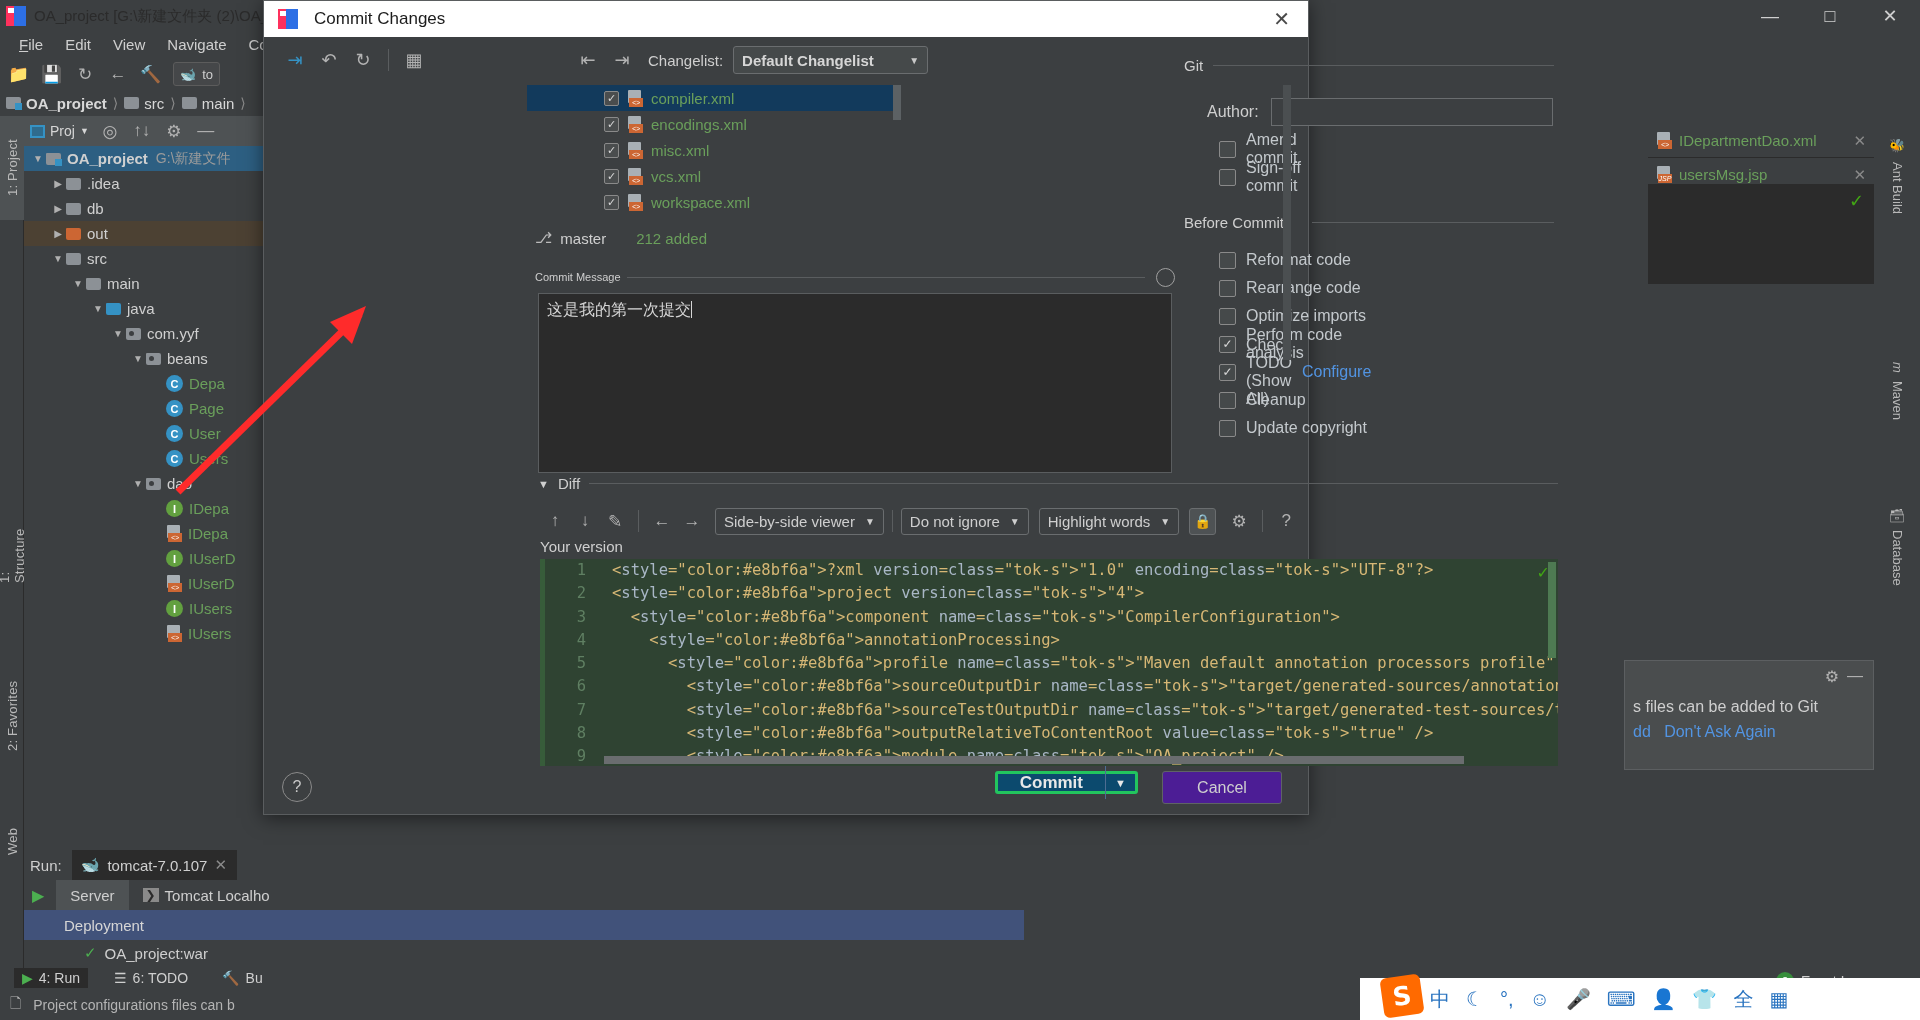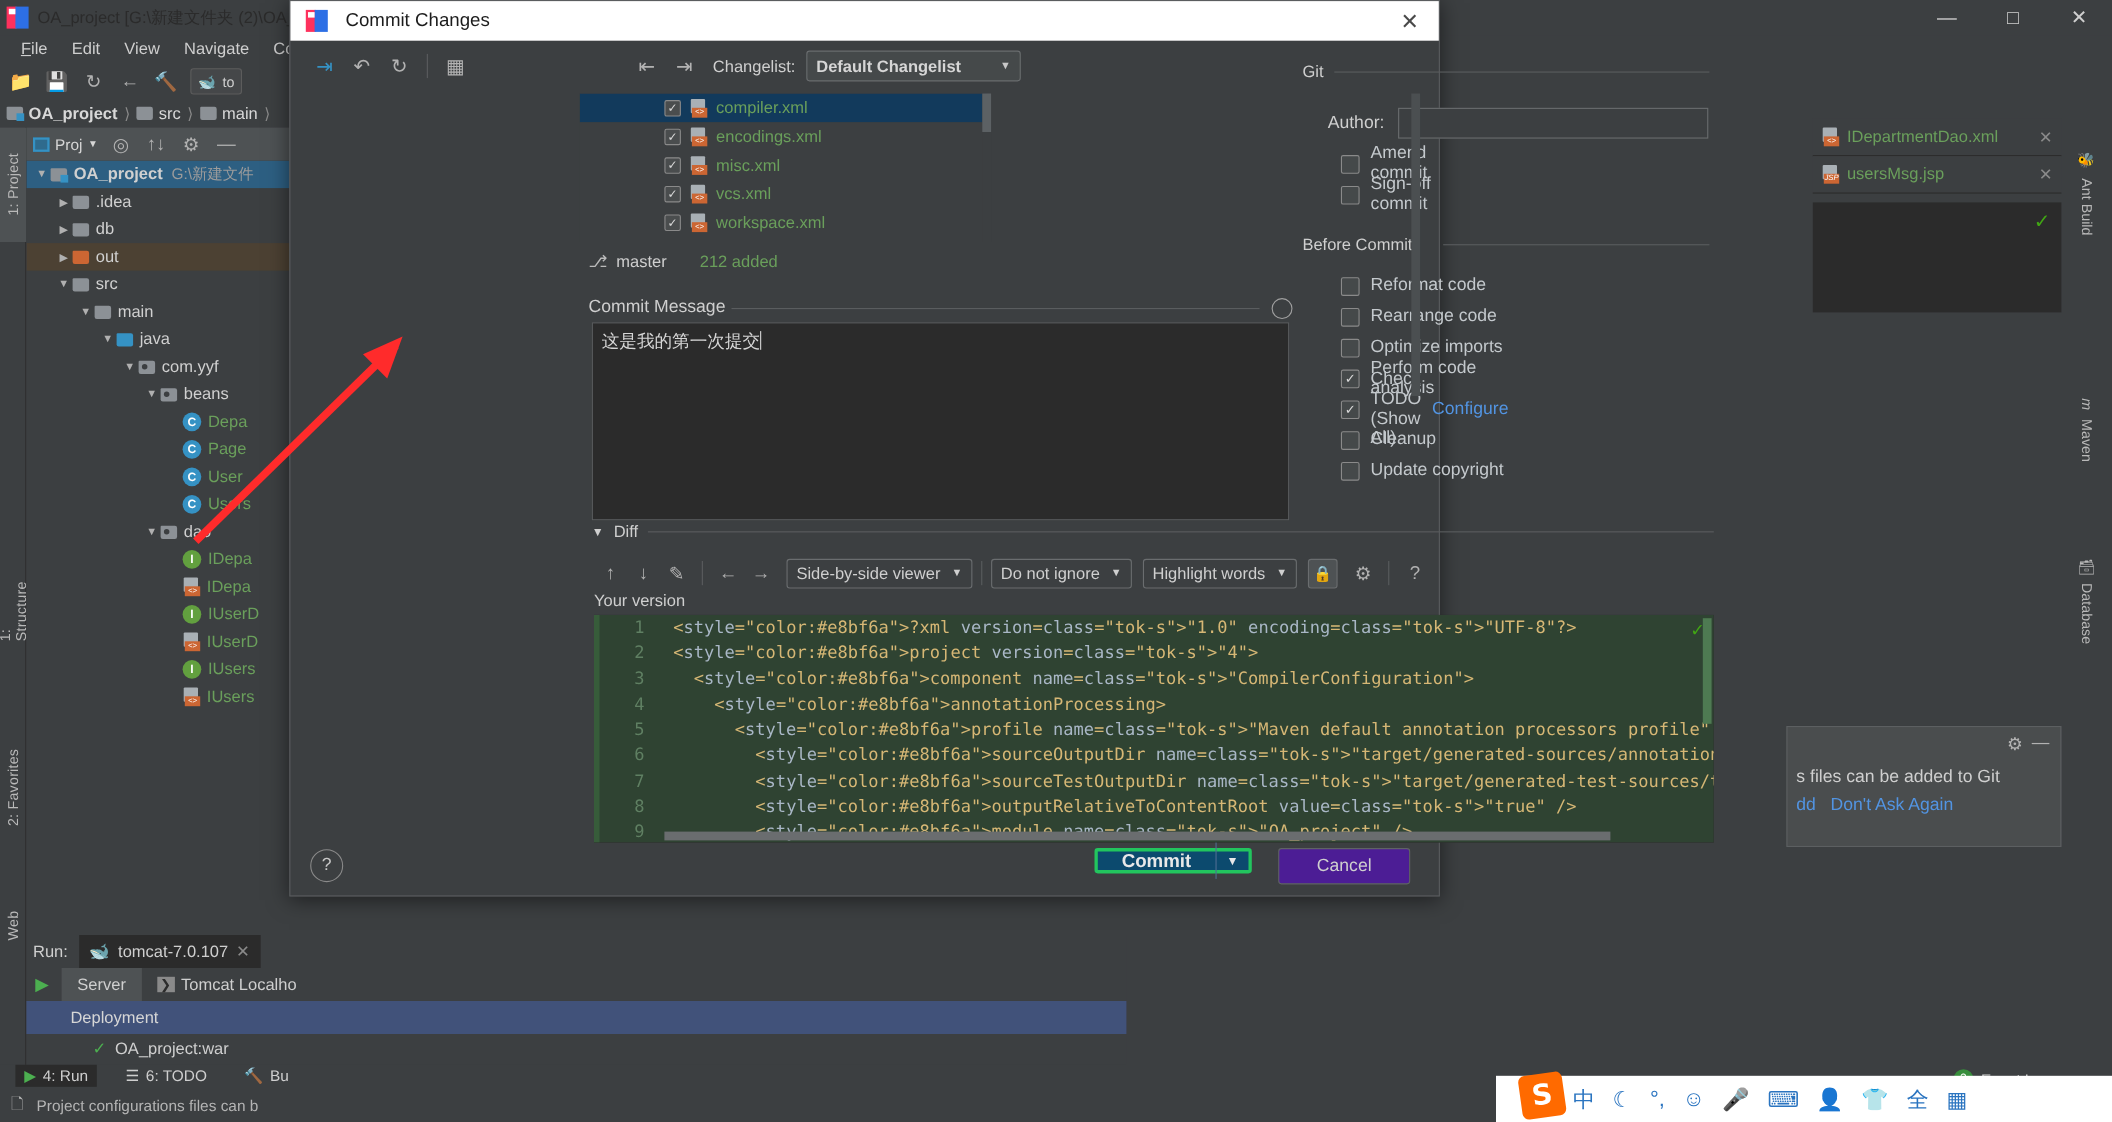--- a/index.html
+++ b/index.html
@@ -75,21 +75,21 @@
   .tpath { color:#9b9b9b; margin-left:8px; font-size:14px; }
   .cls-ic { width:17px; height:17px; border-radius:50%; background:#3592c4; color:#fff; font-size:11px;
      display:flex; align-items:center; justify-content:center; flex:none; font-weight:bold; }
   .cls-ic.i { background:#62a03f; }
   .xml-ic { width:16px; height:17px; position:relative; flex:none; }
   .xml-ic .pg { position:absolute; inset:0 2px 4px 1px; background:#a9b0b5; border-radius:1px; }
   .xml-ic .tag{ position:absolute; left:2px; bottom:0; width:14px; height:9px; background:#cc6633;
      color:#fff; font-size:7px; display:flex; align-items:center; justify-content:center; }
 
   
-  .etabs { position:absolute; right:46px; top:108px; width:226px;text-align:right; }
+  .etabs { position:absolute; right:46px; top:124px; width:226px;text-align:right; }
   .etab { height:34px; display:flex; align-items:center; gap:7px; padding:0 8px;
      border-bottom:1px solid #2b2b2b; background:#3c3f41; font-size:15px; color:#6a9f5b; }
   .etab .x { margin-left:auto; color:#8a8a8a; font-size:15px; }
   .editor-area { position:absolute; right:46px; top:184px; width:226px; height:100px; background:#2b2b2b; }
   .chk-mark { position:absolute; right:10px; top:6px; color:#41a614; font-size:18px; }
 
   
   .right-strip { position:absolute; right:0; top:116px; width:46px; bottom:52px; }
   .rvtab { position:absolute; right:0; width:46px; writing-mode:vertical-rl;
      font-size:13px; color:#b9b9b9; display:flex; align-items:center; justify-content:center; gap:8px; }
@@ -156,21 +156,21 @@
   .fname { color:#6a9f5b; }
   .flist-scroll { position:absolute; left:629px; top:84px; width:8px; height:135px; background:#3c3f41; }
   .flist-thumb { position:absolute; left:0; top:0; width:8px; height:35px; background:#5c6164; }
 
   .branch-row { position:absolute; left:271px; top:228px; display:flex; align-items:center; gap:8px;
      font-size:15px; }
   .branch-row .b { color:#cfcfcf; }
   .branch-row .add { color:#6a9f5b; margin-left:22px; }
 
   .cm-head { position:absolute; left:271px; top:270px; width:640px; display:flex; align-items:center;
-     gap:6px; font-size:16px; color:#cfcfcf; }
+     gap:6px; font-size:11px; color:#cfcfcf; }
   .cm-head .line { flex:1; height:1px; background:#5a5d5f; }
   .cm-clock { position:absolute; right:0; top:-9px; width:19px; height:19px; border:1.6px solid #a0a0a0;
      border-radius:50%; }
   .cm-box { position:absolute; left:274px; top:292px; width:634px; height:180px; background:#2b2b2b;
      border:1px solid #5a5d5f; padding:6px 8px; font-size:16px; color:#d6d6d6; }
   .caret { display:inline-block; width:1px; height:17px; background:#d6d6d6; vertical-align:-3px; }
 
   .git-head { position:absolute; left:920px; top:56px; width:370px; display:flex; align-items:center;
      gap:10px; font-size:15px; color:#cfcfcf; }
   .git-head .line { flex:1; height:1px; background:#5a5d5f; }

